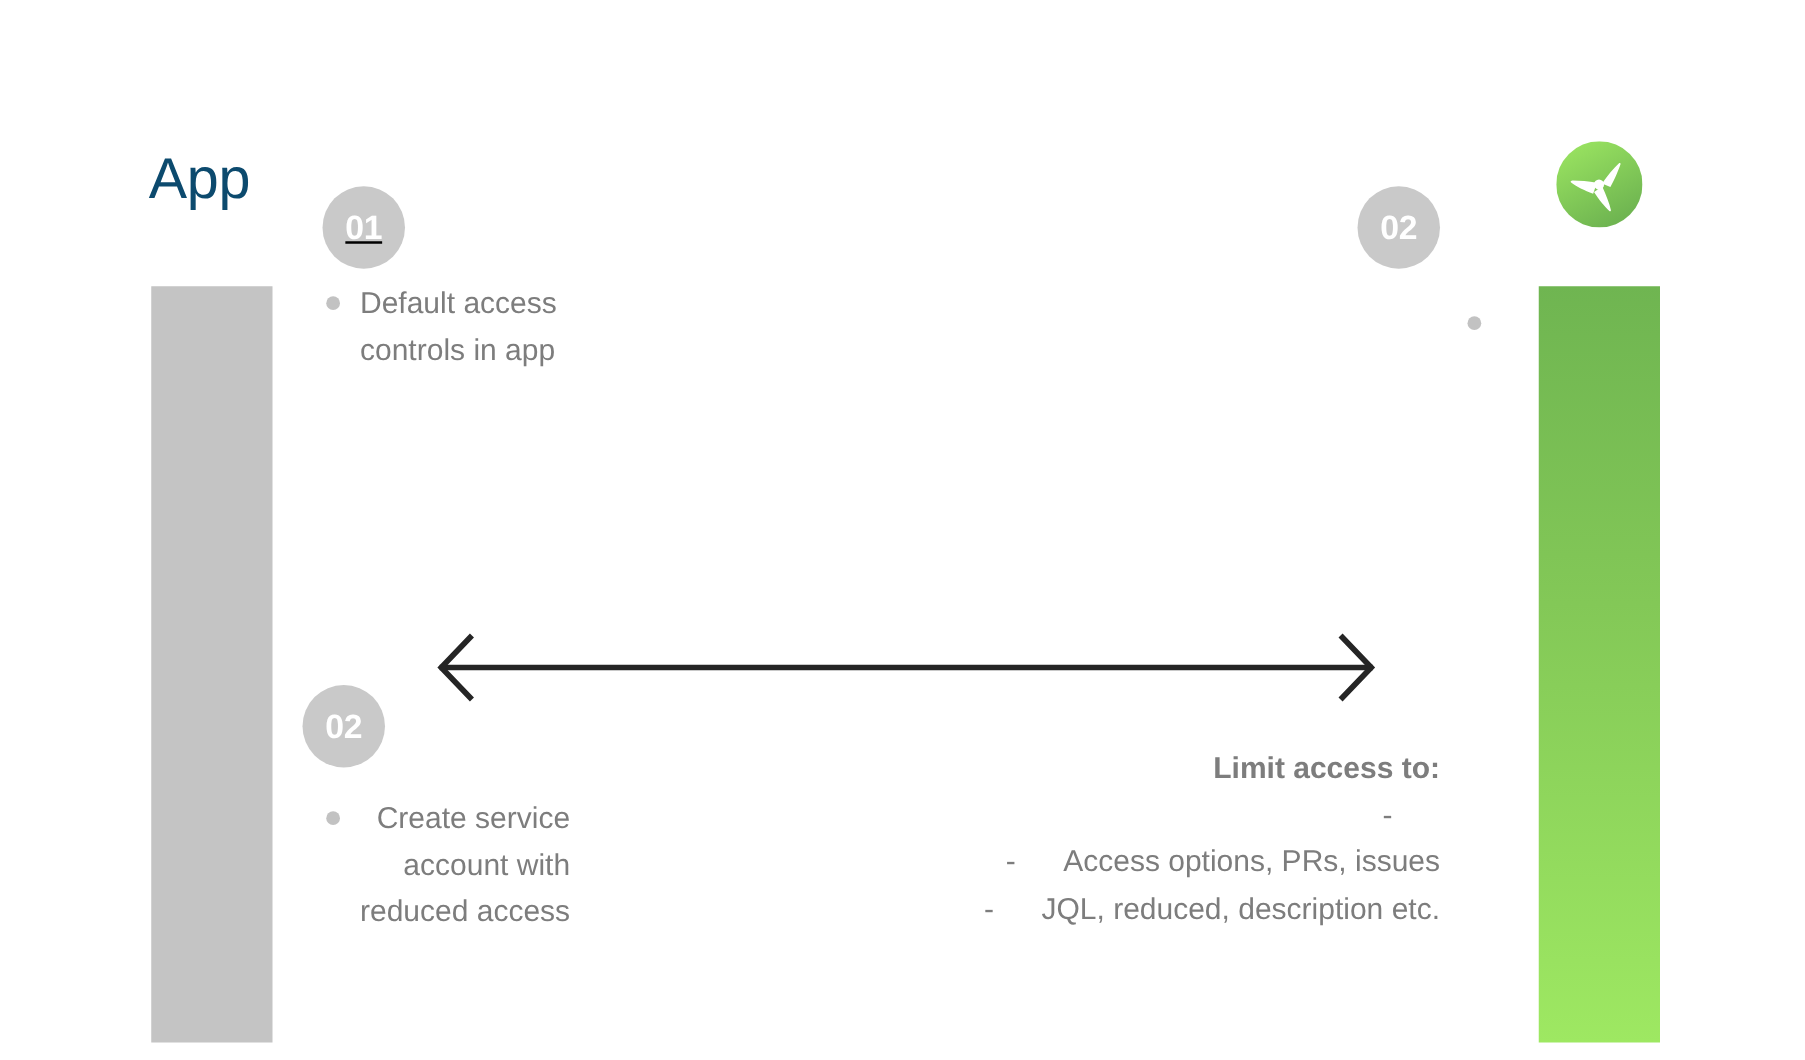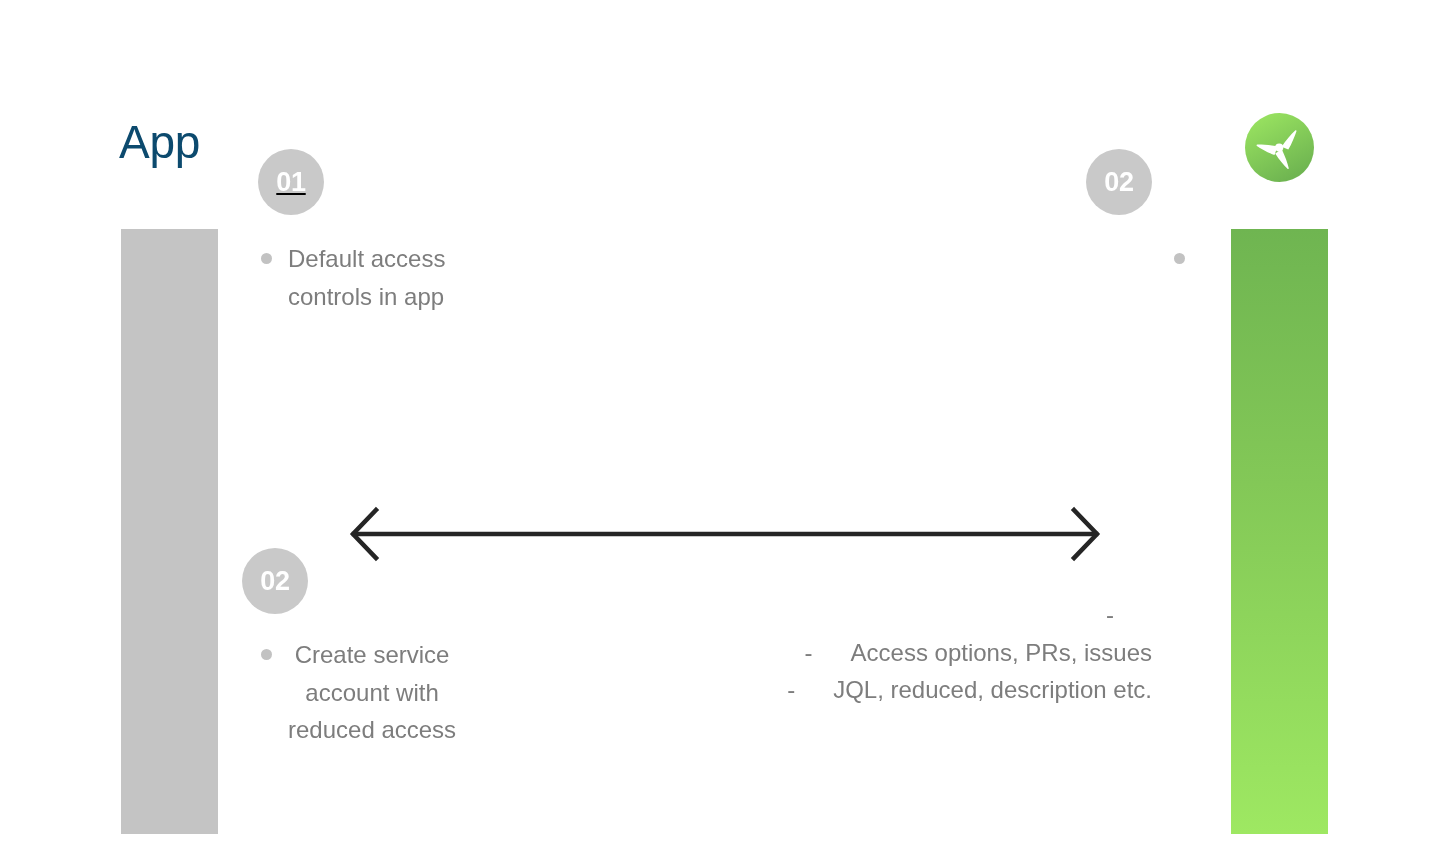--- a/index.html
+++ b/index.html
@@ -91,25 +91,25 @@
   .bullet-dot {
     width: 11px;
     height: 11px;
     border-radius: 50%;
     background: #c2c2c2;
     flex: 0 0 auto;
     margin-top: 13px;
   }
   .bullet-text { white-space: pre-line; }
 
-  .block-01 { left: 261px;  top: 240px; }
+  .block-01 { left: 261px;  top: 224px; }
   .block-01 .bullet-text { margin-left: 16px; text-align: left; }
 
   .block-02 { left: 261px;  top: 636px; }
-  .block-02 .bullet-text { margin-left: 16px; text-align: center; }
+  .block-02 .bullet-text { margin-left: 16px; text-align: right; }
 
   .block-03 { left: 940px;  top: 240px; width: 245px; justify-content: flex-end; }
   .block-03 .bullet-text { margin-right: 16px; text-align: right; }
 
   
   .arrow-wrap {
     position: absolute;
     left: 345px;
     top: 500px;
     width: 760px;
@@ -207,20 +207,21 @@
   </div>
 
   <div class="bullet-block block-02">
     <span class="bullet-dot"></span>
     <span class="bullet-text">Create service
 account with
 reduced access</span>
   </div>
 
   <div class="limit-block">
+    <div class="limit-heading">Limit access to:</div>
 
     <div class="limit-row">
       <span class="limit-dash">-</span>
     </div>
 
     <div class="limit-row">
       <span class="limit-dash">-</span>
       <span class="limit-item">Access options, PRs, issues</span>
     </div>
 

